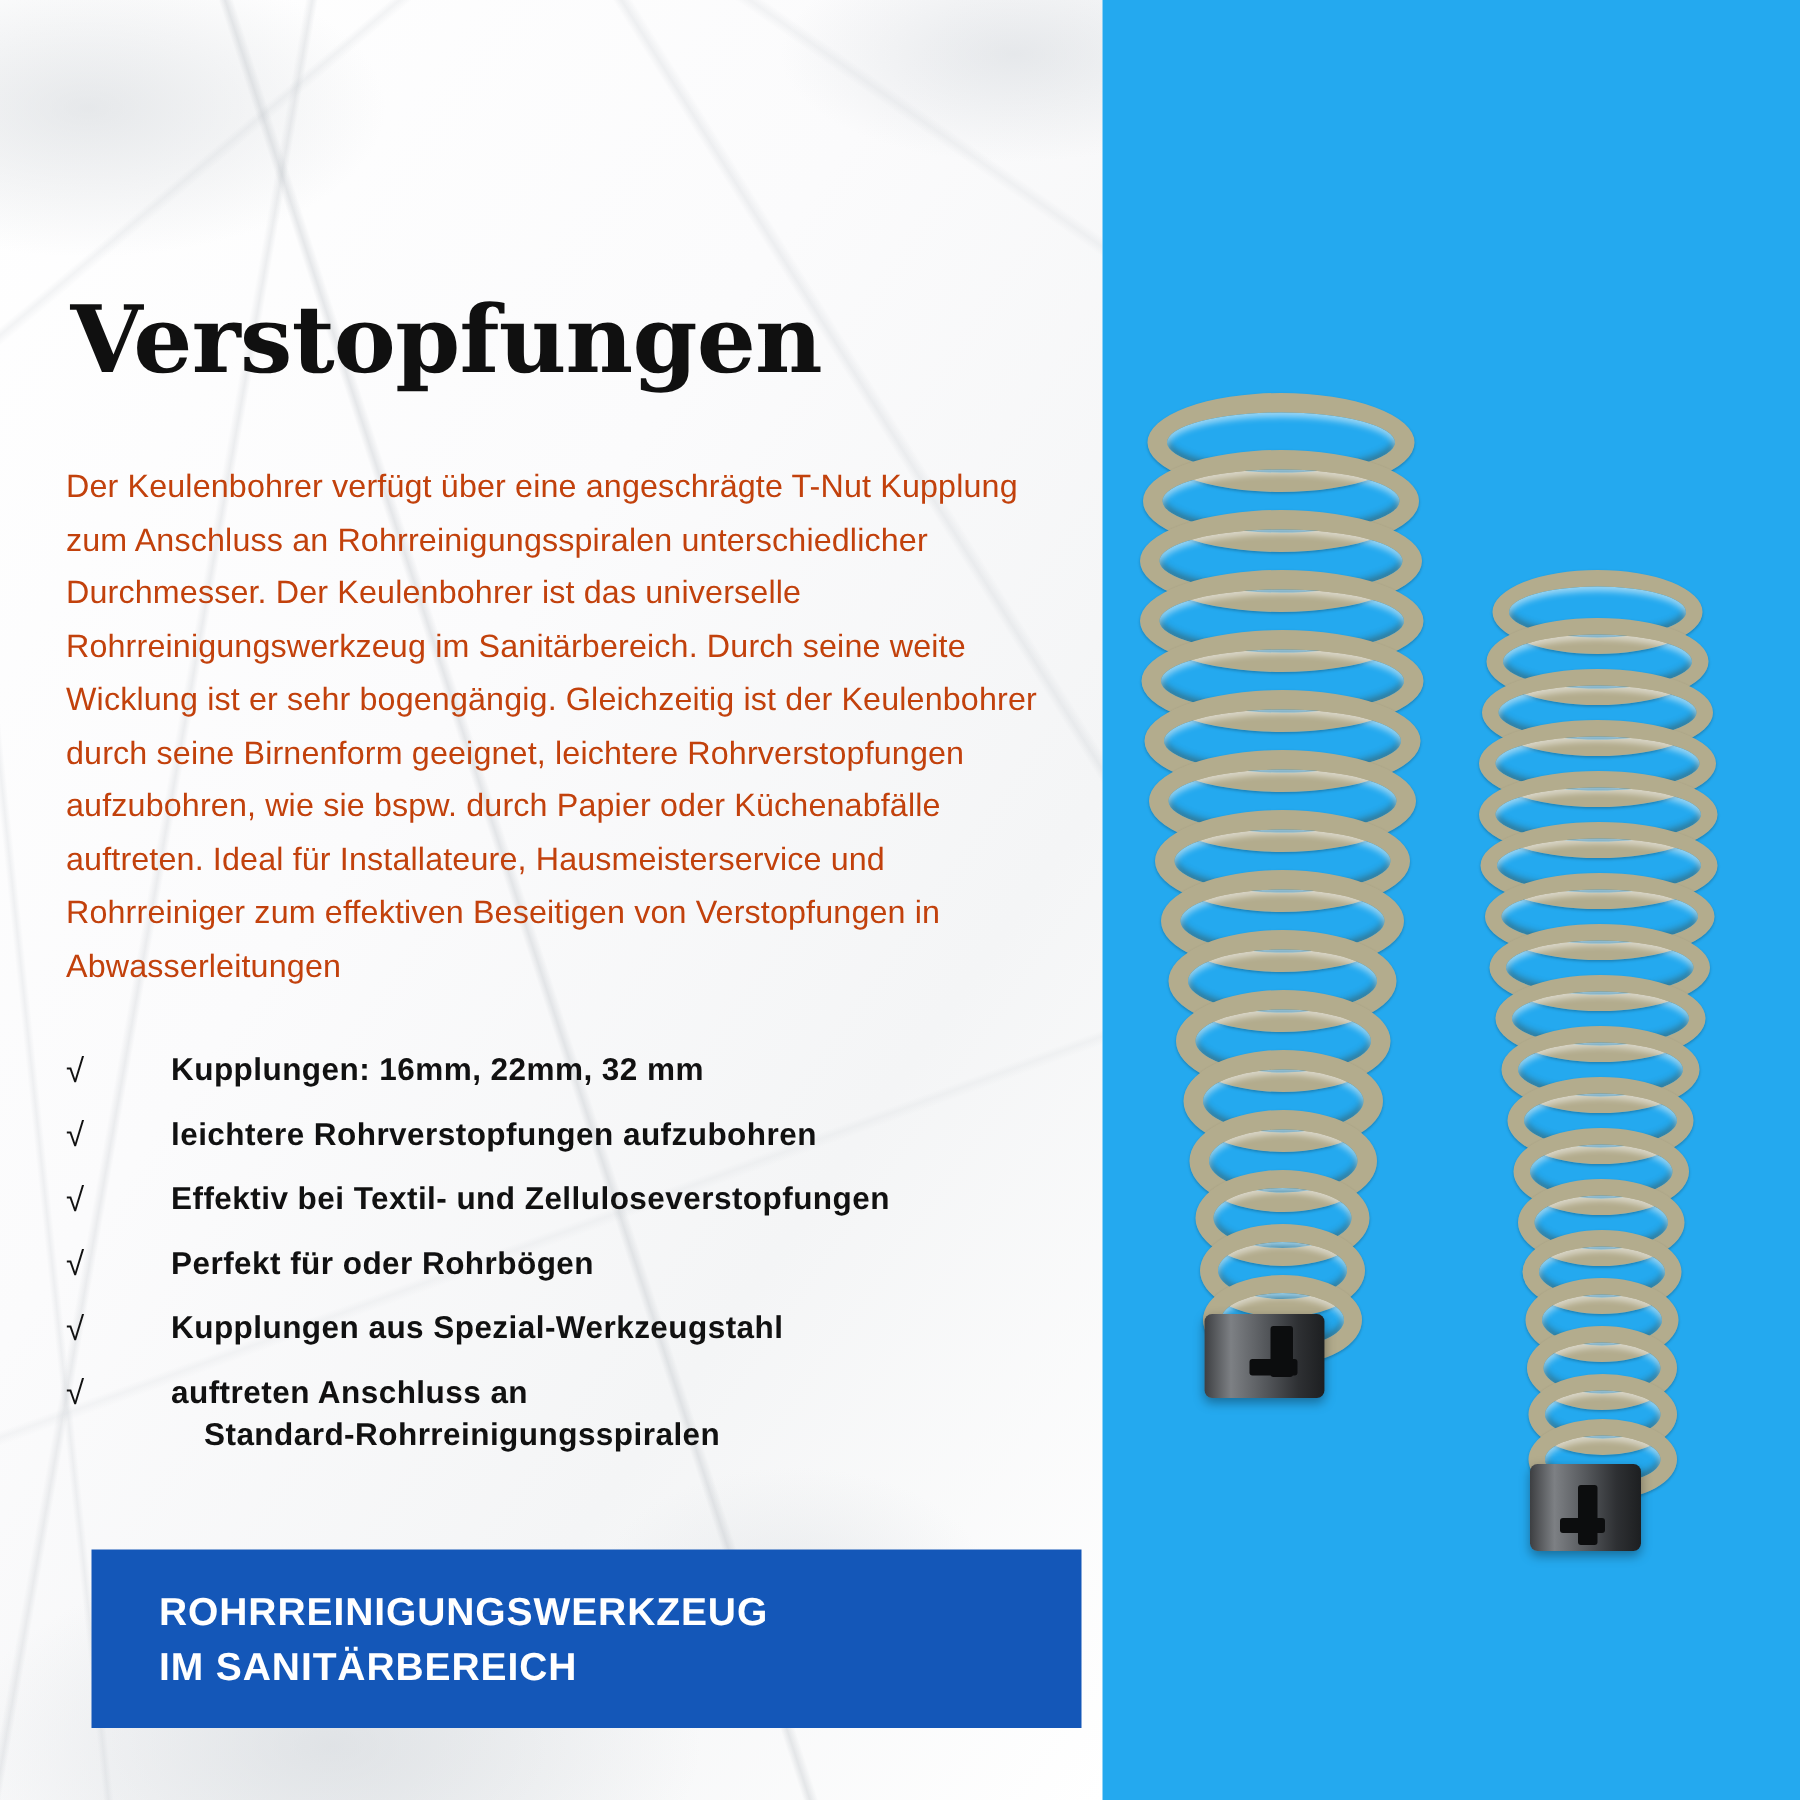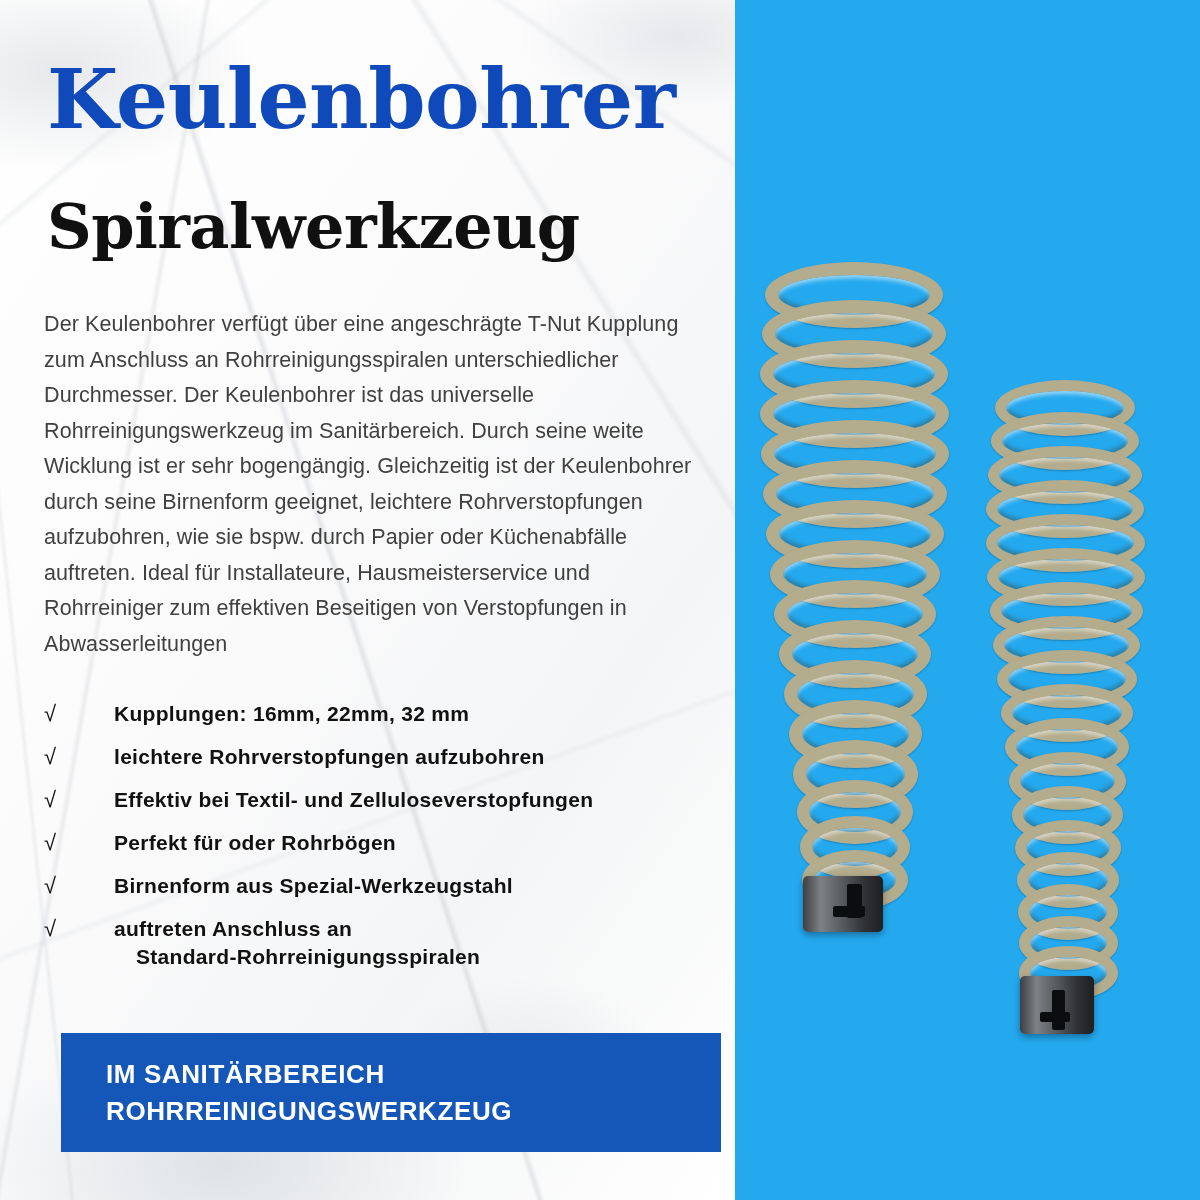--- a/index.html
+++ b/index.html
@@ -85,21 +85,21 @@
   }
 
   
   .body-text {
     position: absolute;
     left: 44px;
     top: 307px;
     width: 650px;
     font-size: 21.5px;
     line-height: 35.5px;
-    color: #404040;
+    color: #c2410c;
     letter-spacing: 0.1px;
   }
 
   
   .features {
     position: absolute;
     left: 44px;
     top: 700px;
     width: 660px;
   }
@@ -192,22 +192,21 @@
   }
 </style>
 </head>
 <body>
 
 <div class="page">
 
   <div class="bg-marble"></div>
   <div class="bg-blue"></div>
 
-  <div class="title">Keulenbohrer</div>
-  <div class="subtitle">Spiralwerkzeug</div>
+  <div class="subtitle">Verstopfungen</div>
 
   <div class="body-text">Der Keulenbohrer verfügt über eine angeschrägte T-Nut Kupplung zum Anschluss an Rohrreinigungsspiralen unterschiedlicher Durchmesser. Der Keulenbohrer ist das universelle Rohrreinigungswerkzeug im Sanitärbereich. Durch seine weite Wicklung ist er sehr bogengängig. Gleichzeitig ist der Keulenbohrer durch seine Birnenform geeignet, leichtere Rohrverstopfungen aufzubohren, wie sie bspw. durch Papier oder Küchenabfälle auftreten. Ideal für Installateure, Hausmeisterservice und Rohrreiniger zum effektiven Beseitigen von Verstopfungen in Abwasserleitungen</div>
 
   <div class="features">
     <div class="feature">
       <span class="check">√</span>
       <span class="feature-label">Kupplungen: 16mm, 22mm, 32 mm</span>
     </div>
     <div class="feature">
       <span class="check">√</span>
@@ -216,34 +215,34 @@
     <div class="feature">
       <span class="check">√</span>
       <span class="feature-label">Effektiv bei Textil- und Zelluloseverstopfungen</span>
     </div>
     <div class="feature">
       <span class="check">√</span>
       <span class="feature-label">Perfekt für oder Rohrbögen</span>
     </div>
     <div class="feature">
       <span class="check">√</span>
-      <span class="feature-label">Birnenform aus Spezial-Werkzeugstahl</span>
+      <span class="feature-label">Kupplungen aus Spezial-Werkzeugstahl</span>
     </div>
     <div class="feature">
       <span class="check">√</span>
       <span class="feature-label">
         <span>auftreten Anschluss an</span>
         <span class="wrap2">Standard-Rohrreinigungsspiralen</span>
       </span>
     </div>
   </div>
 
   <div class="banner">
+    <div class="banner-line">ROHRREINIGUNGSWERKZEUG</div>
     <div class="banner-line">IM SANITÄRBEREICH</div>
-    <div class="banner-line">ROHRREINIGUNGSWERKZEUG</div>
   </div>
 
   <div class="photo-area">
 
     <div class="spring" style="left: 25px; top: 262px; width: 175px; height: 670px;">
       <div class="coils">
         <div class="coil" style="left:5px;  top:0px;   width:152px; height:40px; border-width:13px;"></div>
         <div class="coil" style="left:2px;  top:38px;  width:158px; height:42px; border-width:13px;"></div>
         <div class="coil" style="left:0px;  top:78px;  width:162px; height:42px; border-width:13px;"></div>
         <div class="coil" style="left:0px;  top:118px; width:163px; height:42px; border-width:13px;"></div>

